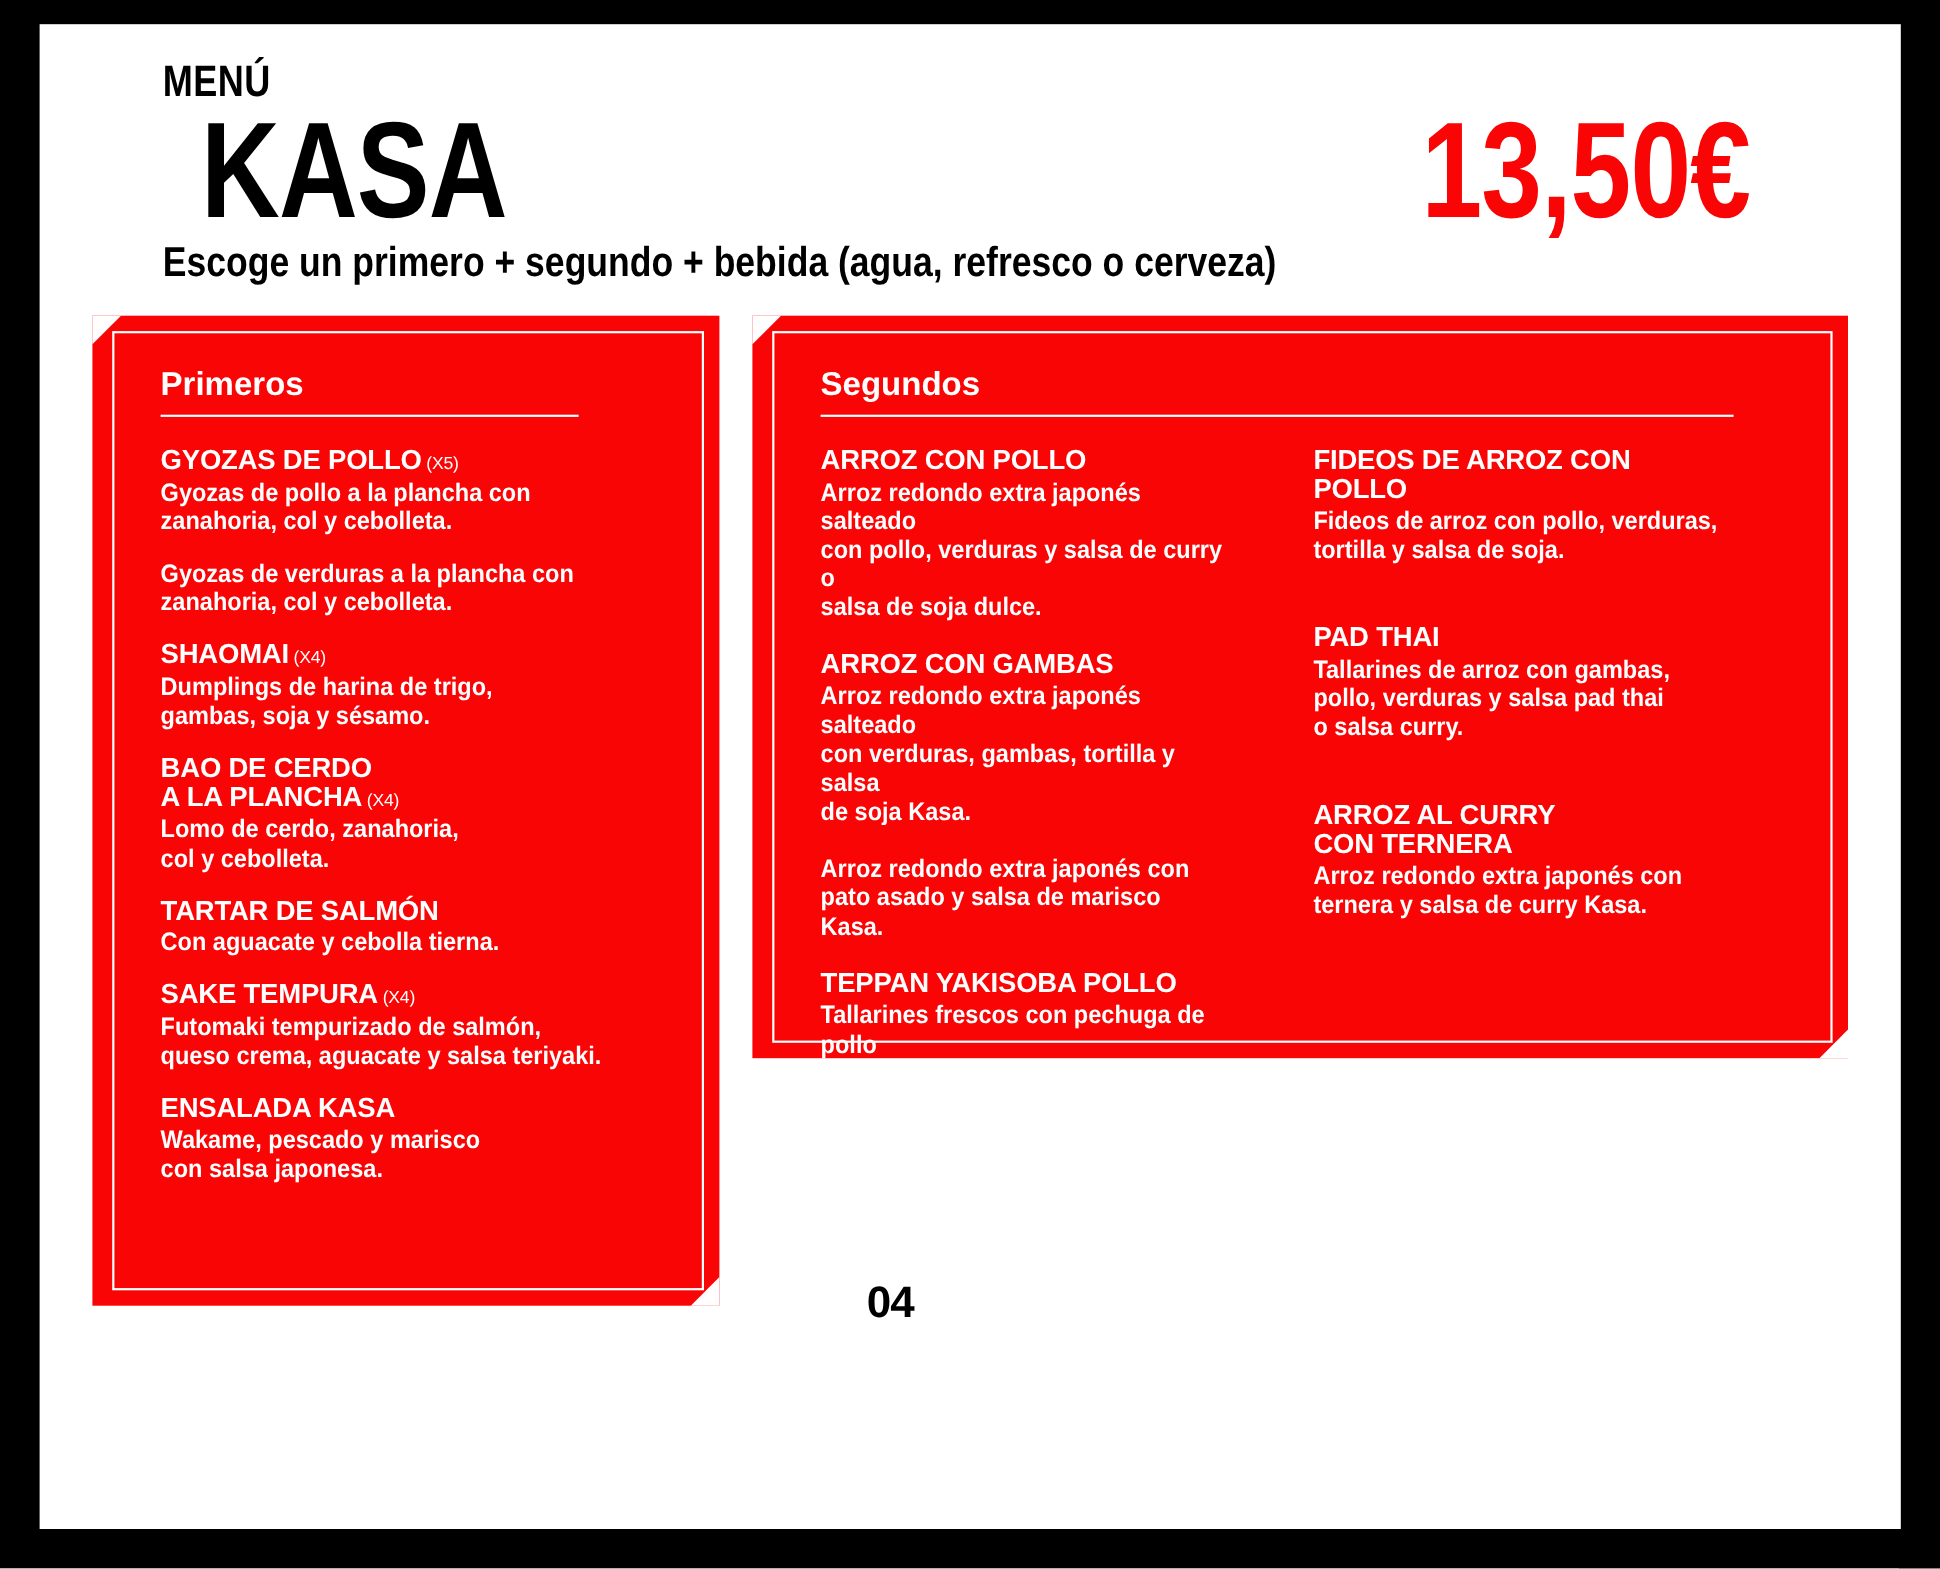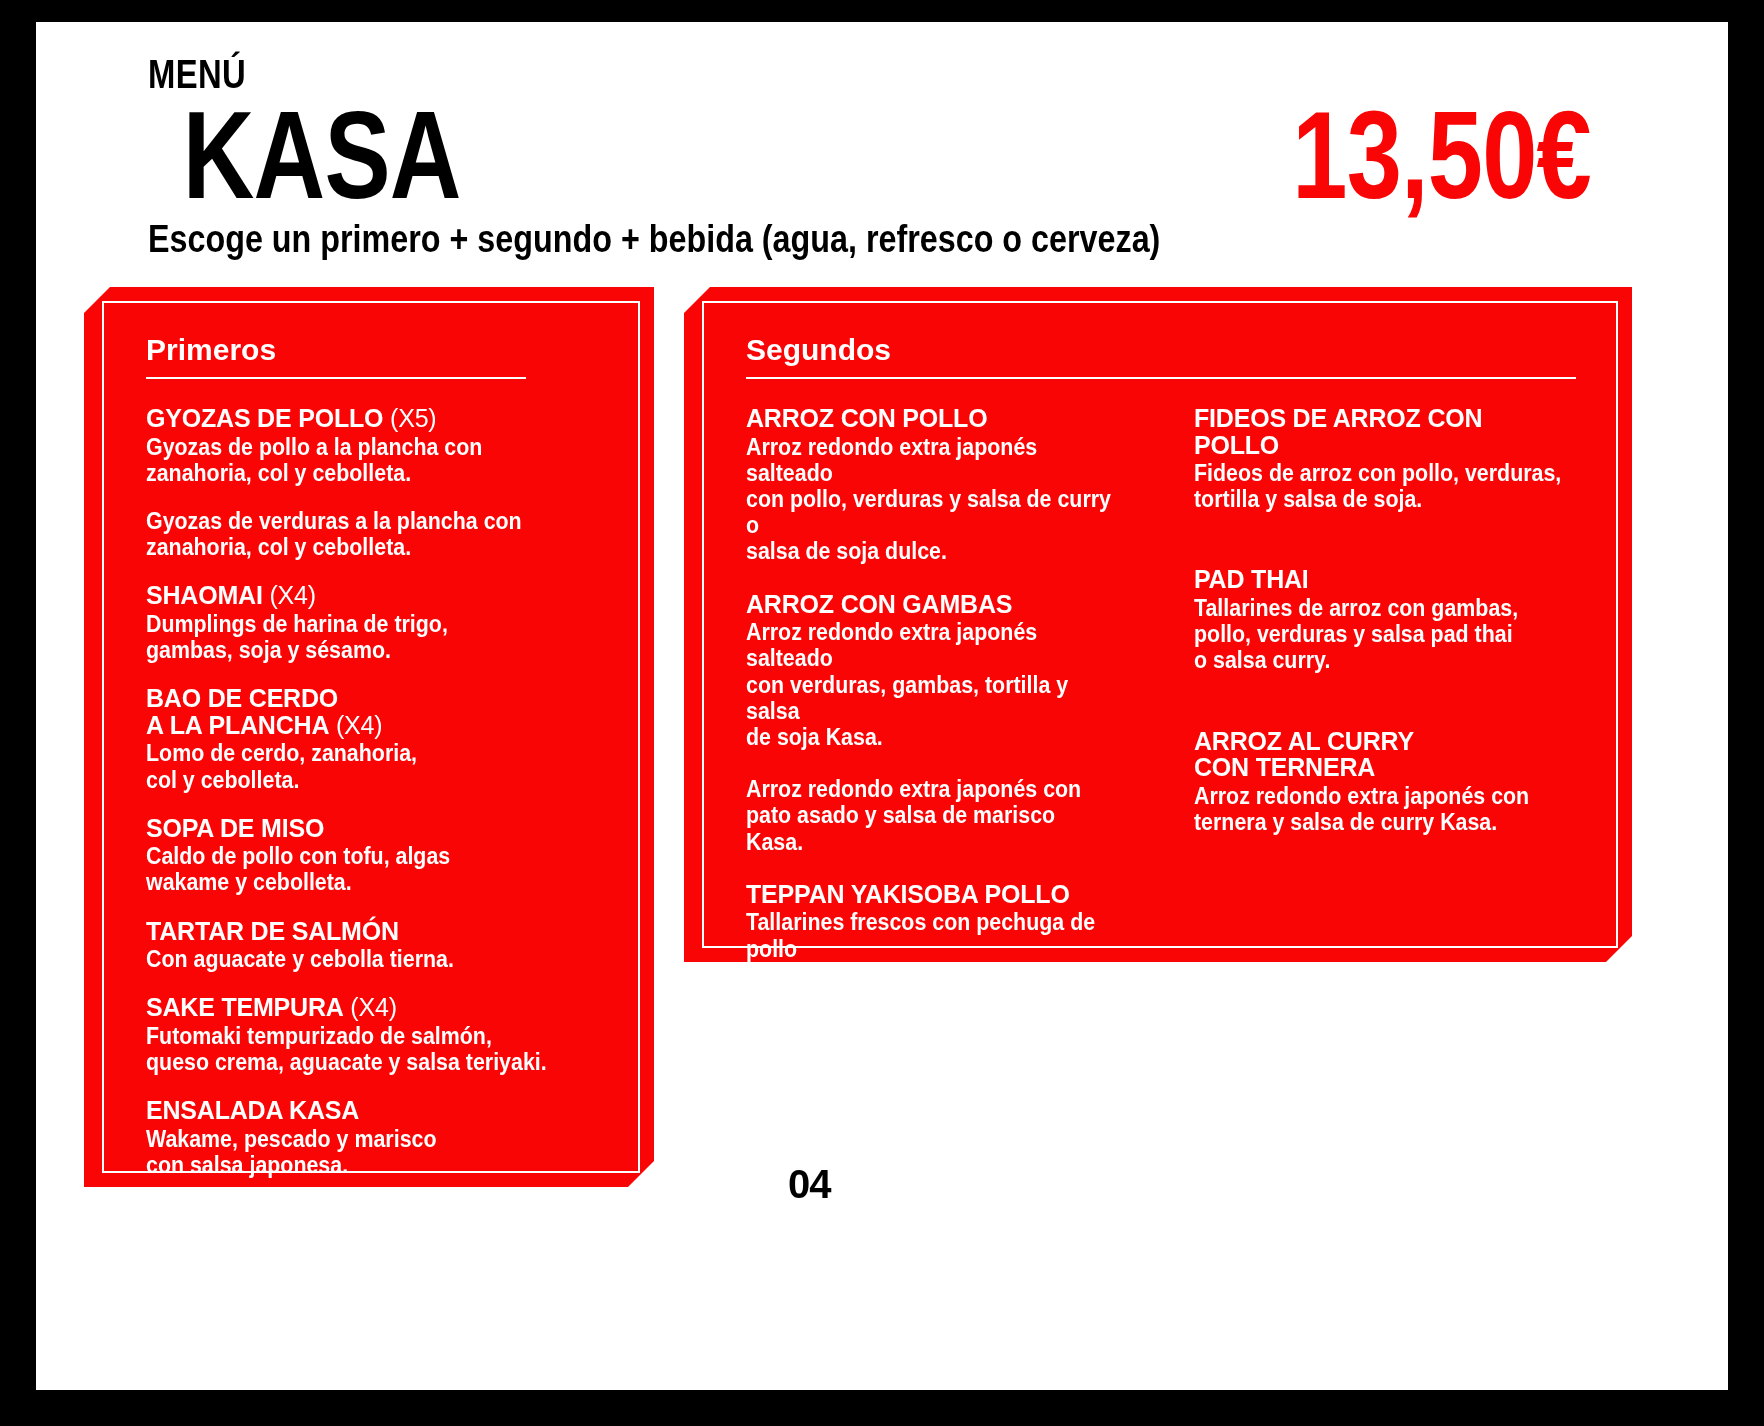--- a/index.html
+++ b/index.html
@@ -149,20 +149,21 @@
     top: 0px;
     width: 570px;
     height: 900px;
   }
   
   #panel-segundos {
     left: 600px;
     top: 0px;
     width: 948px;
     height: 675px;
+    padding-left: 48px;
   }
 
   .panel-body {
     position: absolute;
     left: 62px;
     top: 48px;
     right: 34px;
     bottom: 30px;
   }
 
@@ -186,21 +187,21 @@
   .dish-name {
     font-family: "Liberation Sans", sans-serif;
     font-weight: 700;
     font-size: 25px;
     color: #ffffff;
     line-height: 1.06;
     letter-spacing: -0.2px;
   }
   .dish-qty {
     font-weight: 400;
-    font-size: 25px;
+    font-size: 16px;
     text-align: center;
   }
   .dish-desc {
     font-family: "Liberation Sans Narrow", "Liberation Sans", sans-serif;
     font-weight: 700;
     font-size: 23px;
     color: #ffffff;
     line-height: 1.14;
     margin-top: 2px;
     transform: scaleX(0.93);
@@ -268,25 +269,20 @@
               </div>
               <div class="dish">
                 <div class="dish-name">SHAOMAI<span class="dish-qty"> (X4)</span></div>
                 <div class="dish-desc">Dumplings de harina de trigo,
 gambas, soja y sésamo.</div>
               </div>
               <div class="dish">
                 <div class="dish-name">BAO DE CERDO<br>A LA PLANCHA<span class="dish-qty"> (X4)</span></div>
                 <div class="dish-desc">Lomo de cerdo, zanahoria,
 col y cebolleta.</div>
-              </div>
-              <div class="dish">
-                <div class="dish-name">SOPA DE MISO</div>
-                <div class="dish-desc">Caldo de pollo con tofu, algas
-wakame y cebolleta.</div>
               </div>
               <div class="dish">
                 <div class="dish-name">TARTAR DE SALMÓN</div>
                 <div class="dish-desc">Con aguacate y cebolla tierna.</div>
               </div>
               <div class="dish">
                 <div class="dish-name">SAKE TEMPURA<span class="dish-qty"> (X4)</span></div>
                 <div class="dish-desc">Futomaki tempurizado de salmón,
 queso crema, aguacate y salsa teriyaki.</div>
               </div>

